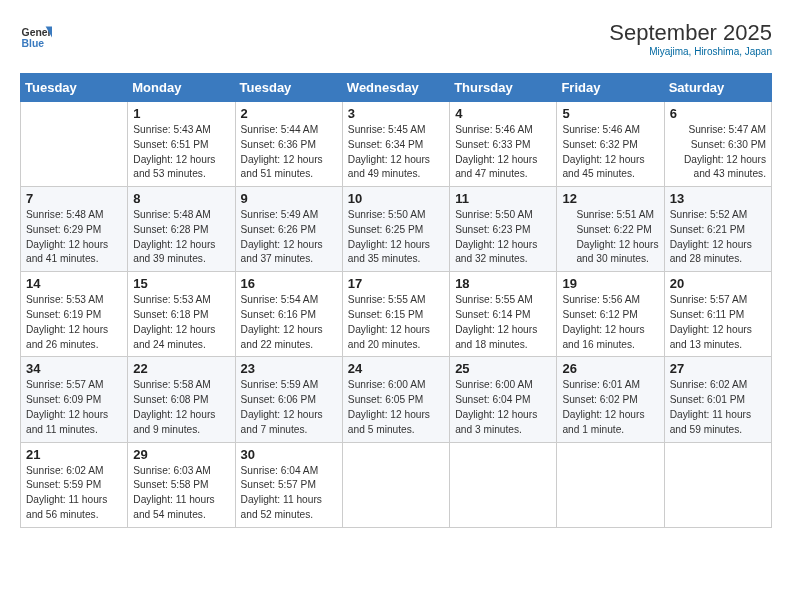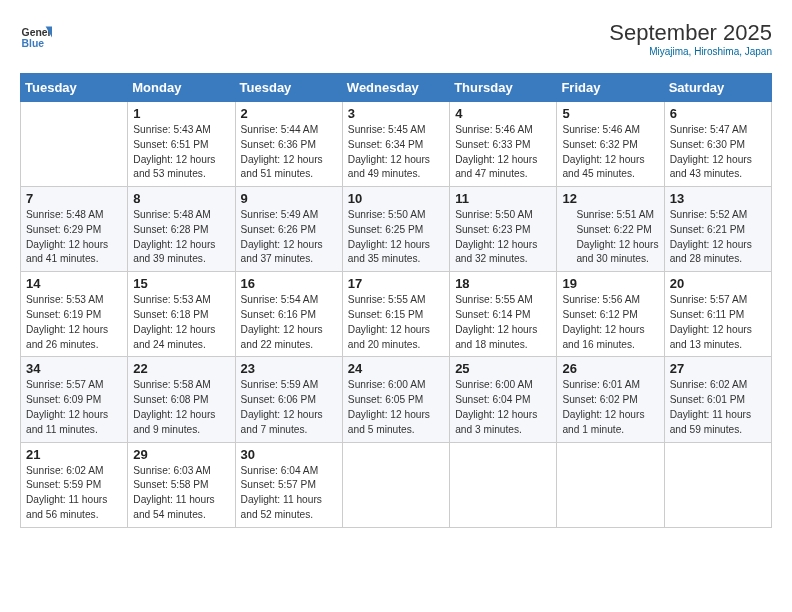--- a/index.html
+++ b/index.html
@@ -142,21 +142,21 @@
         </td>
         <td>
           <span class="day-num">5</span>
           <div class="cell-info" style="white-space: pre-line;">Sunrise: 5:46 AM
 Sunset: 6:32 PM
 Daylight: 12 hours
 and 45 minutes.</div>
         </td>
         <td>
           <span class="day-num">6</span>
-          <div class="cell-info" style="white-space: pre-line;">Sunrise: 5:47 AM
+          <div class="cell-info" style="white-space: pre-line; text-align: right;">Sunrise: 5:47 AM
 Sunset: 6:30 PM
 Daylight: 12 hours
 and 43 minutes.</div>
         </td>
       </tr>
       <tr>
         <td>
           <span class="day-num">7</span>
           <div class="cell-info" style="white-space: pre-line;">Sunrise: 5:48 AM
 Sunset: 6:29 PM

